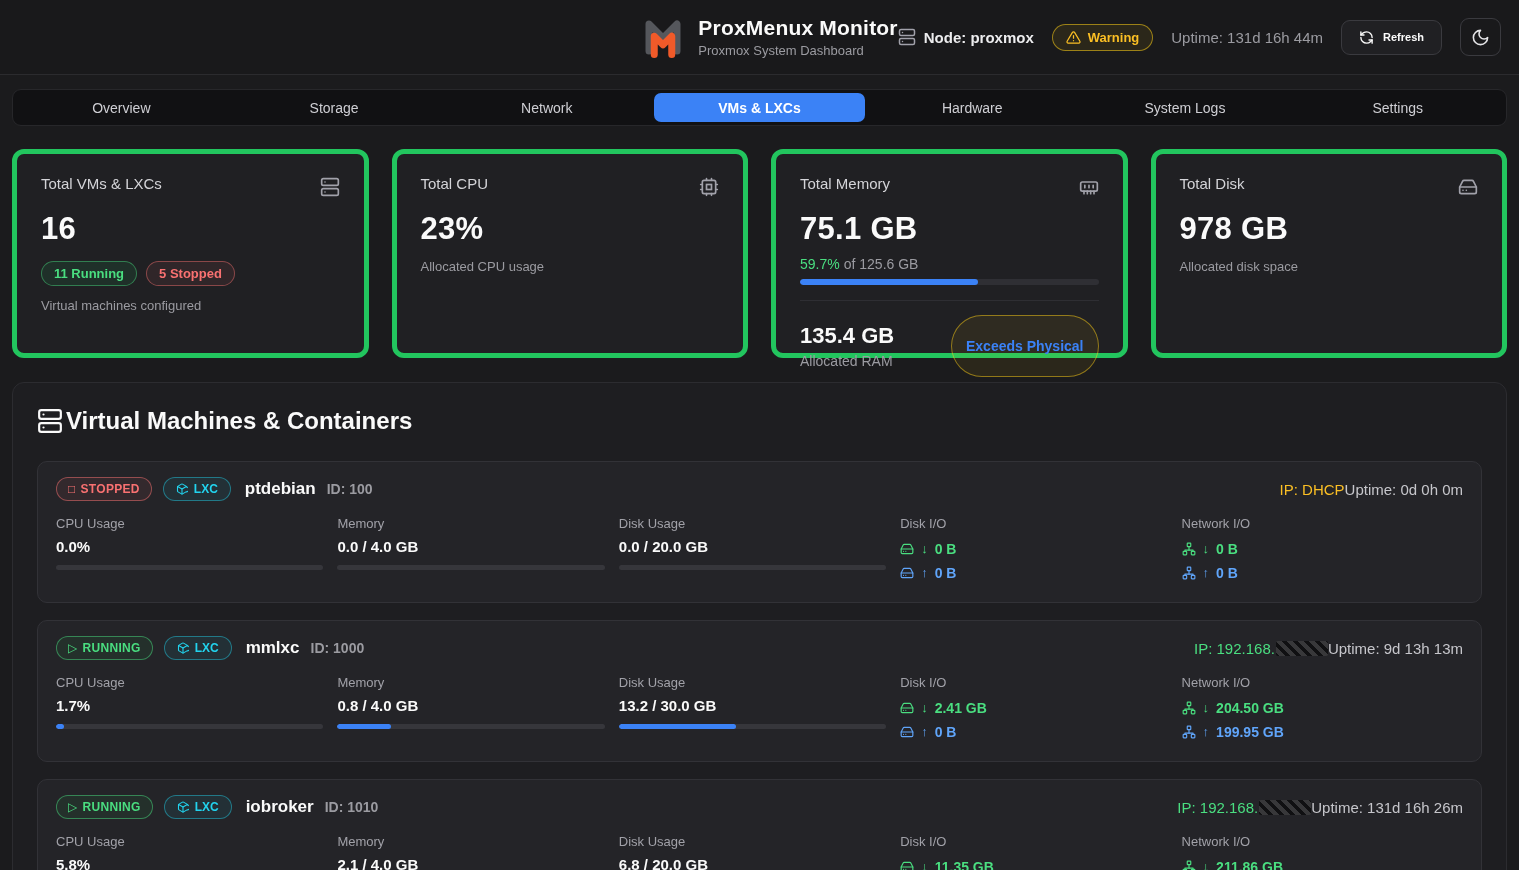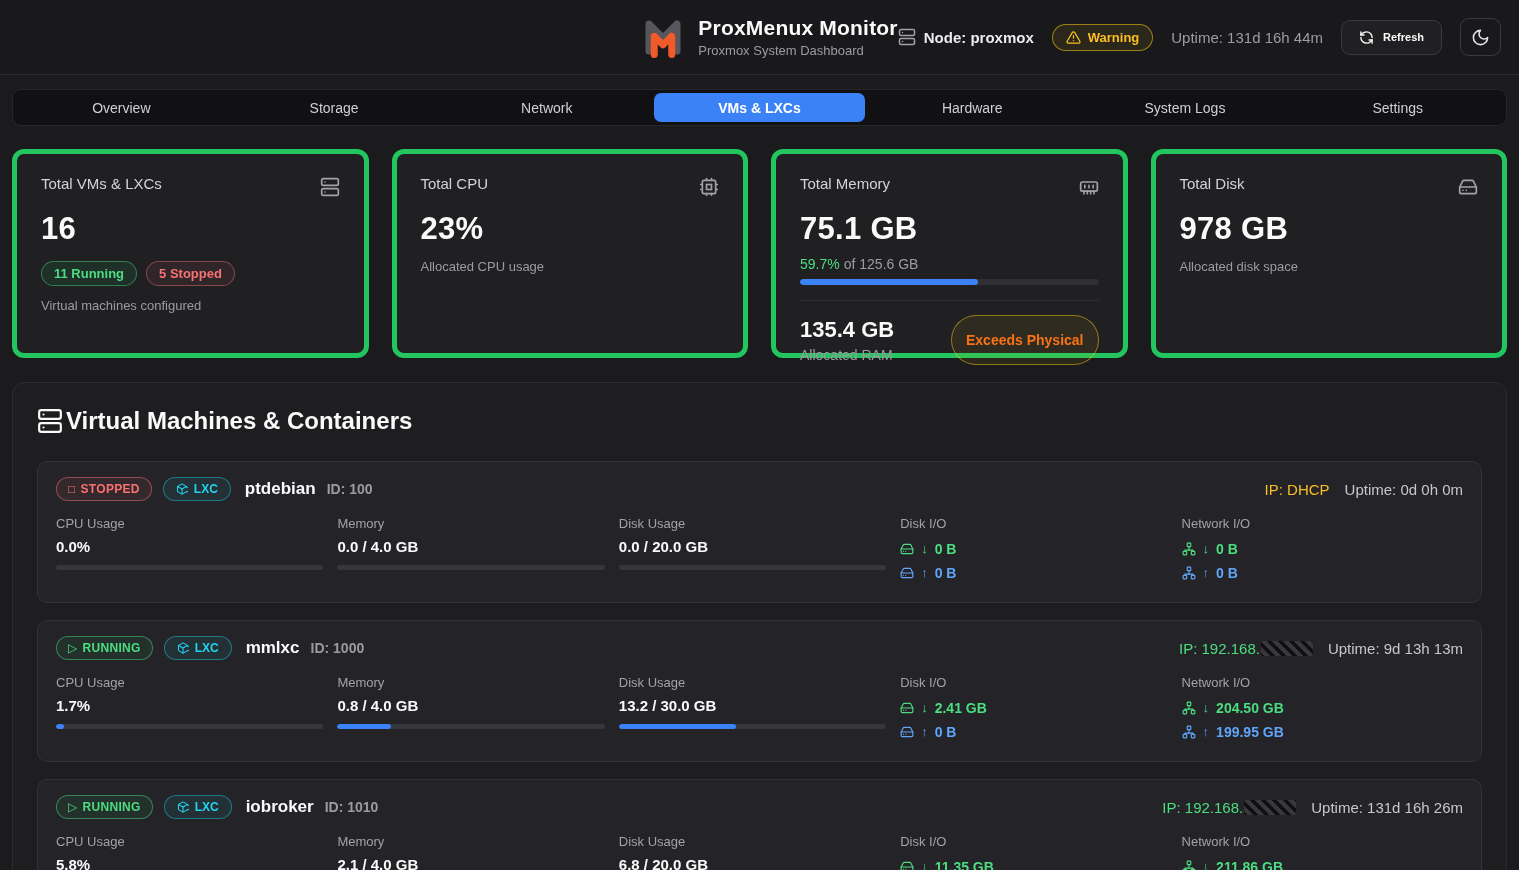--- a/index.html
+++ b/index.html
@@ -74,21 +74,21 @@
   .pill.red   { color:#f87171; border:1px solid rgba(248,113,113,.45); background:rgba(248,113,113,.08); }
   .mem-sub { font-size:14px; margin-top:9px; }
   .mem-sub .pct { color:#4ade80; }
   .mem-sub .of { color:#9b9ba1; margin-left:4px; }
   .progress { height:6px; background:#2f2f34; border-radius:3px; margin-top:7px; overflow:hidden; }
   .progress .fill { height:100%; background:#3b82f6; border-radius:3px; }
   .mem-divider { border:none; border-top:1px solid #2e2e33; margin:15px 0 14px; }
   .mem-bottom { display:flex; align-items:center; justify-content:space-between; }
   .mem-alloc-value { font-size:22px; font-weight:bold; }
   .mem-alloc-caption { font-size:14px; color:#9b9ba1; margin-top:4px; }
-  .pill.amber { color:#f97316; border:1px solid rgba(250,204,21,.5); background:rgba(250,204,21,.07); font-size:14px; padding:16px 14px; }
+  .pill.amber { color:#3b82f6; border:1px solid rgba(250,204,21,.5); background:rgba(250,204,21,.07); font-size:14px; padding:22px 14px; }
 
   
   .section {
     margin:24px 12px 0; background:#1e1e21; border:1px solid #2c2c30;
     border-radius:12px; padding:24px; height:600px;
   }
   .section-title { display:flex; align-items:center; gap:3px; font-size:24px; font-weight:bold; margin-bottom:26px; }
   .vm-list { display:flex; flex-direction:column; gap:17px; }
   .vm-row {
     background:#242428; border:1px solid #323237; border-radius:10px;
@@ -102,21 +102,21 @@
   }
   .status-badge.running { color:#4ade80; border:1px solid rgba(74,222,128,.5); background:rgba(34,197,94,.08); }
   .status-badge.stopped { color:#f87171; border:1px solid rgba(248,113,113,.5); background:rgba(248,113,113,.07); }
   .type-badge {
     display:flex; align-items:center; gap:6px;
     color:#22d3ee; border:1px solid rgba(34,211,238,.45); background:rgba(34,211,238,.07);
     font-size:12px; font-weight:bold; padding:4px 12px; border-radius:999px;
   }
   .vm-name { font-size:17px; font-weight:bold; margin-left:3px; }
   .vm-id { font-size:14px; font-weight:bold; color:#9b9ba1; }
-  .vm-row-right { margin-left:auto; display:flex; align-items:flex-end; gap:15px; font-size:15px; }
+  .vm-row-right { margin-left:auto; display:flex; align-items:flex-end; font-size:15px; }
   .vm-ip { font-weight:normal; }
   .vm-ip.lan { color:#4ade80; }
   .vm-ip.dhcp { color:#fbbf24; }
   .redacted {
     display:inline-block; width:52px; height:15px; vertical-align:-2px; margin-left:1px;
     border-radius:2px;
     background-image:linear-gradient(45deg,#38383a 25%,#101012 25%,#101012 50%,#38383a 50%,#38383a 75%,#101012 75%);
     background-size:11px 11px;
   }
   .vm-uptime { color:#c6c6cb; }

